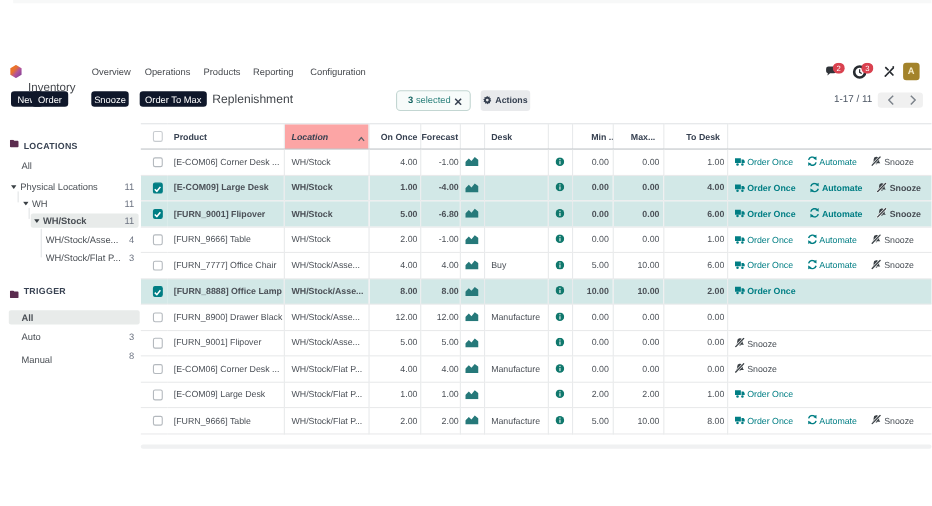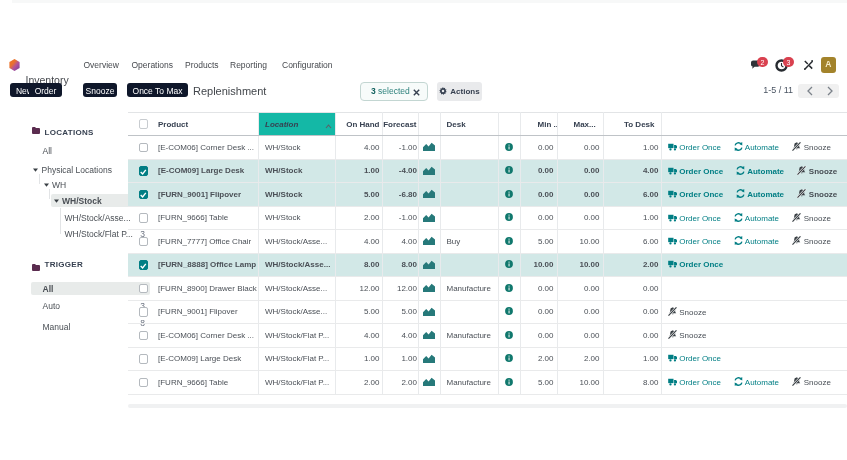--- a/index.html
+++ b/index.html
@@ -16,21 +16,21 @@
 
 
 .btn { position:absolute; top:83px; height:14px; background:#0f172a; color:#fff; font-size:8.5px; font-weight:400; border-radius:3px; text-align:center; line-height:17.5px; }
 #title { position:absolute; left:193px; top:84.5px; font-size:11px; color:#42464b; font-weight:400; }
 #pill { position:absolute; left:360px; top:82px; width:68px; height:19px; background:#f7fbfa; border:1px solid #c3d6d2; border-radius:4px; font-size:8.5px; color:#2e827d; line-height:17px; }
 #actions { position:absolute; left:437px; top:82px; width:45px; height:19px; background:#e9eaec; border-radius:3px; color:#374151; font-size:8px; font-weight:700; line-height:19px; text-align:center; }
 #pagertxt { position:absolute; left:733px; top:85px; width:60px; text-align:right; font-size:9px; color:#4b5563; white-space:nowrap; }
 #pagerbox { position:absolute; left:798px; top:84px; width:41px; height:14px; background:#f0f0f0; border-radius:3px; }
 
 
-#sidebar { left:0; top:112px; width:128px; height:290px; font-size:8.5px; color:#4a4f55;margin-left:23px; }
+#sidebar { left:0; top:112px; width:128px; height:290px; font-size:8.5px; color:#4a4f55; }
 .shead { position:absolute; font-size:8px; font-weight:700; letter-spacing:.3px; color:#374151; }
 .sitem { position:absolute; white-space:nowrap; }
 .scount { position:absolute; text-align:right; width:14px; color:#6b7280; }
 .shl { position:absolute; background:#e8ebea; border-radius:2px; }
 .treeline { position:absolute; background:#e2e4e6; width:1px; }
 
 
 #tablewrap { left:128px; top:112px; width:719px; }
 table { border-collapse:collapse; table-layout:fixed; width:719px; font-size:8px; color:#4b5057; }
 th { font-weight:700; font-size:8px; color:#374151; height:23px; border-bottom:1px solid #bfc3c7; border-top:1px solid #e2e4e6; text-align:left; white-space:nowrap; overflow:hidden; }
@@ -41,21 +41,21 @@
 .conh { width:47px; border-right:1px solid #e8eaec; text-align:right; padding-right:2px; }
 .cfor { width:36px; border-right:1px solid #e8eaec; text-align:right; padding-right:0.5px; }
 .cico { width:22px; text-align:center; border-right:1px solid #e8eaec; }
 .crou { width:57px; border-right:1px solid #e8eaec; padding-left:6px; }
 .cinf { width:23px; text-align:center; border-right:1px solid #e8eaec; }
 .cmin { width:36px; border-right:1px solid #e8eaec; text-align:right; padding-right:3px; }
 .cmax { width:46px; border-right:1px solid #e8eaec; text-align:right; padding-right:3px; }
 .ctoo { width:58px; border-right:1px solid #e8eaec; text-align:right; padding-right:2px; }
 .cact { padding-left:6px; }
 tr.sel td { background:#d2e8e7; font-weight:700; font-size:8px; }
-th.cloc { background:#14b8a6;font-style:italic; }
+th.cloc { background:#fca5a5;font-style:italic; }
 .chk { display:inline-block; width:9.5px; height:9.5px; border:1px solid #b4b9be; border-radius:2px; background:#fff; vertical-align:middle; }
 .chk.on { background:#017e84; border-color:#017e84; }
 .abtn { color:#017e84; margin-right:13px; font-size:8px; }
 .abtn.dark { color:#474d54; }
 .ic { display:inline-block; vertical-align:-1px; }
 </style>
 </head>
 <body>
 <div class="abs" id="topstrip"></div>
 
@@ -97,30 +97,30 @@
     <path d="M0.8 1 L3.8 4 M5.2 5.6 L8.2 8.6" stroke="#272b30" stroke-width="1.5"></path>
     <path d="M6.9 0.4 L8.7 2.2 L9 0 z" fill="#272b30"></path>
     <path d="M0.4 8 L1.6 9.4 L0 10 z" fill="#272b30"></path>
   </svg>
   <div class="abs" style="left:820.5px;top:4px;width:15.5px;height:15.5px;background:#a3832b;border-radius:3px;color:#f6ebc8;font-size:8.5px;font-weight:700;text-align:center;line-height:15.5px">A</div>
 </div>
 
 <div class="btn" style="left:10px;width:29px">New</div>
 <div class="btn" style="left:29px;width:33px">Order</div>
 <div class="btn" style="left:83px;width:34px">Snooze</div>
-<div class="btn" style="left:127px;width:61px">Once To Max</div>
+<div class="btn" style="left:127px;width:61px">Order To Max</div>
 <div id="title">Replenishment</div>
 <div id="pill"><span style="margin-left:10px;font-weight:700;color:#10605e">3</span> <span>selected</span><svg style="position:absolute;right:7px;top:5.5px" width="7" height="7" viewBox="0 0 7 7">
       <path d="M0.8 0.8 L6.2 6.2 M6.2 0.8 L0.8 6.2" stroke="#374151" stroke-width="1.4"></path>
     </svg></div>
 <div id="actions"><svg class="ic" style="margin-right:3px;vertical-align:-1px" width="8" height="8" viewBox="0 0 9 9">
       <path d="M4.5 0 L5.2 1.4 L6.8 0.9 L6.9 2.5 L8.5 2.9 L7.6 4.2 L8.7 5.5 L7.2 6.1 L7.3 7.8 L5.7 7.6 L5 9 L3.9 7.7 L2.4 8.3 L2.2 6.6 L0.6 6.3 L1.4 4.9 L0.3 3.7 L1.8 3 L1.6 1.3 L3.2 1.6 z" fill="#374151"></path>
       <circle cx="4.5" cy="4.5" r="1.4" fill="#e9eaec"></circle>
     </svg>Actions</div>
-<div id="pagertxt">1-5 / 11</div>
+<div id="pagertxt">1-17 / 11</div>
 <div id="pagerbox"></div>
 <svg class="abs" style="left:806px;top:86px" width="8" height="10" viewBox="0 0 8 10">
     <path d="M6 1 L2 5 L6 9" stroke="#7b828a" stroke-width="1.3" fill="none"></path>
   </svg>
 <svg class="abs" style="left:826px;top:86px" width="8" height="10" viewBox="0 0 8 10">
     <path d="M2 1 L6 5 L2 9" stroke="#7b828a" stroke-width="1.3" fill="none"></path>
   </svg>
 
 <div class="abs" id="sidebar">
   <svg class="abs" style="left:9px;top:15px" width="8" height="7" viewBox="0 0 8 7">
@@ -179,21 +179,21 @@
         <col style="width:58px">
         <col style="width:186px">
 </colgroup>
 <thead>
 <tr>
   <th class="cb" style="text-align:center"><span class="chk" style="border-color:#c8ccd0"></span></th>
   <th class="cprod">Product</th>
   <th class="cloc">Location <svg class="ic" style="float:right;margin-top:4px;margin-right:3px" width="7" height="5" viewBox="0 0 7 5">
               <path d="M1 4 L3.5 1 L6 4" stroke="#5b6168" stroke-width="1.1" fill="none"></path>
             </svg></th>
-  <th class="conh">On Hand</th>
+  <th class="conh">On Once</th>
   <th class="cfor" style="padding-right:1px">Forecast</th>
   <th class="cico"></th>
   <th class="crou">Desk</th>
   <th class="cinf"></th>
   <th class="cmin" style="text-align:center;padding-left:17px">Min ...</th>
   <th class="cmax" style="text-align:left;padding-left:16px">Max...</th>
   <th class="ctoo" style="text-align:right;padding-right:6px">To Desk</th>
   <th class="cact"></th>
 </tr>
 </thead>

